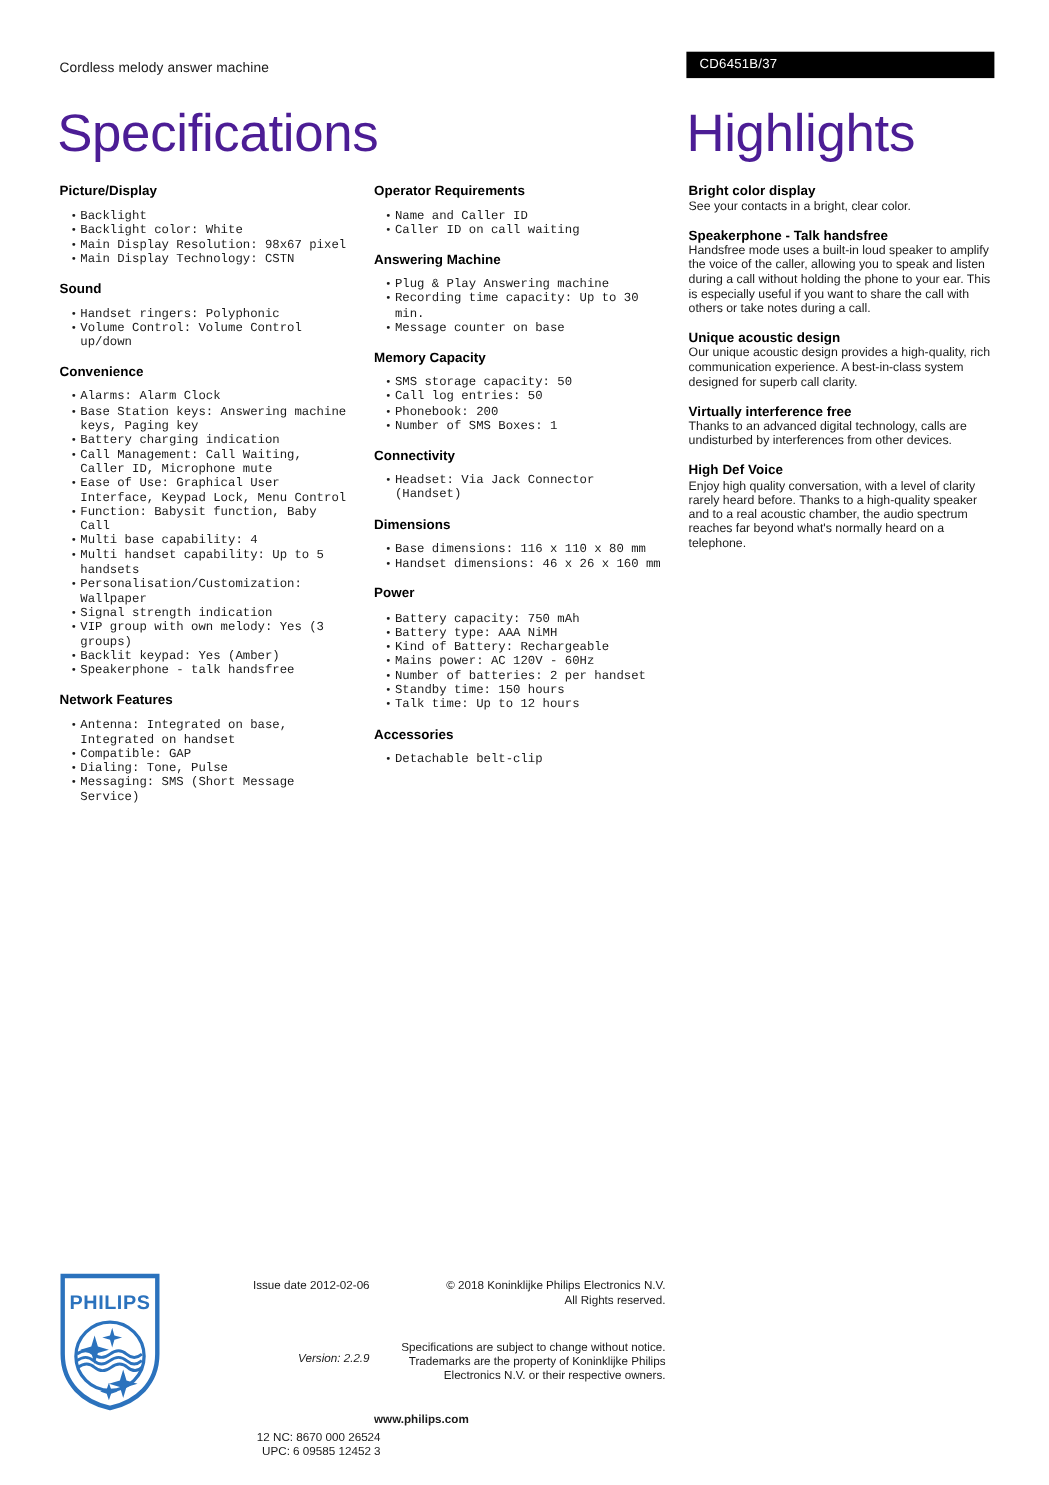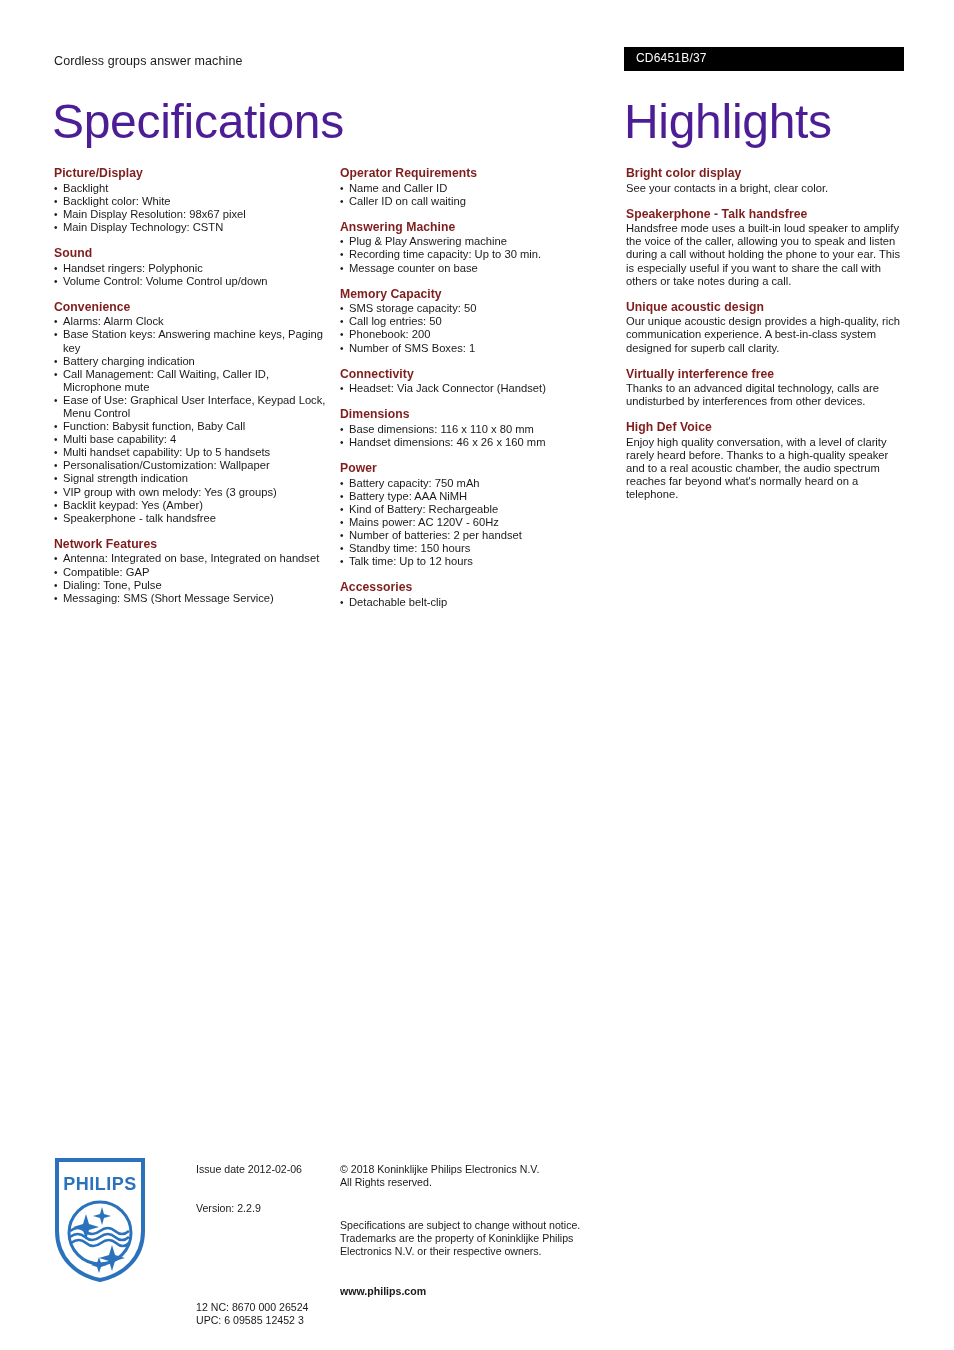--- a/index.html
+++ b/index.html
@@ -65,32 +65,33 @@
     color: #1a1a1a;
   }
   .col-1 { left: 54px;  width: 276px; }
   .col-2 { left: 340px; width: 276px; }
   .col-3 { left: 626px; width: 280px; }
 
   .sec { margin-bottom: 12px; }
   .sec:last-child { margin-bottom: 0; }
 
   .sec-title {
-    color: #7f1d1d;
+    color: #000000;
     font-weight: bold;
     font-size: 12.2px;
     line-height: 14.6px;
     margin-bottom: 1px;
     letter-spacing: 0.05px;
   }
 
   ul.spec-list {
-    margin: 0;
+    margin: 10px;
     padding: 0;
     list-style: none;
+    font-family: Liberation Mono, monospace;
   }
   ul.spec-list li {
     position: relative;
     padding-left: 9px;
     margin: 0;
   }
   ul.spec-list li::before {
     content: "\2022";
     position: absolute;
     left: 0;
@@ -115,33 +116,33 @@
     height: 126px;
   }
 
   .foot-col {
     position: absolute;
     font-size: 10.6px;
     line-height: 13px;
     color: #1a1a1a;
   }
   .foot-a { left: 196px; top: 8px;  width: 140px; }
-  .foot-b { left: 196px; top: 47px; width: 140px; }
+  .foot-b { left: 196px; top: 74px; width: 140px; font-style: italic; }
   .foot-c { left: 196px; top: 118px; width: 150px; margin-top: 28px; }
   .foot-d { left: 340px; top: 8px;  width: 265px; }
   .foot-e { left: 340px; top: 64px; width: 265px; }
   .foot-f { left: 340px; top: 130px; width: 265px; font-weight: bold; }
-  .foot-line { display: block; }
+  .foot-line { display: block; text-align: right; }
 </style>
 </head>
 <body>
 
 <div class="page">
 
-  <div class="subtitle">Cordless groups answer machine</div>
+  <div class="subtitle">Cordless melody answer machine</div>
 
   <div class="model-bar">
     <span>CD6451B/37</span>
   </div>
 
   <div class="big-title left">Specifications</div>
 
   <div class="big-title right">Highlights</div>
 
   <div class="col col-1">

